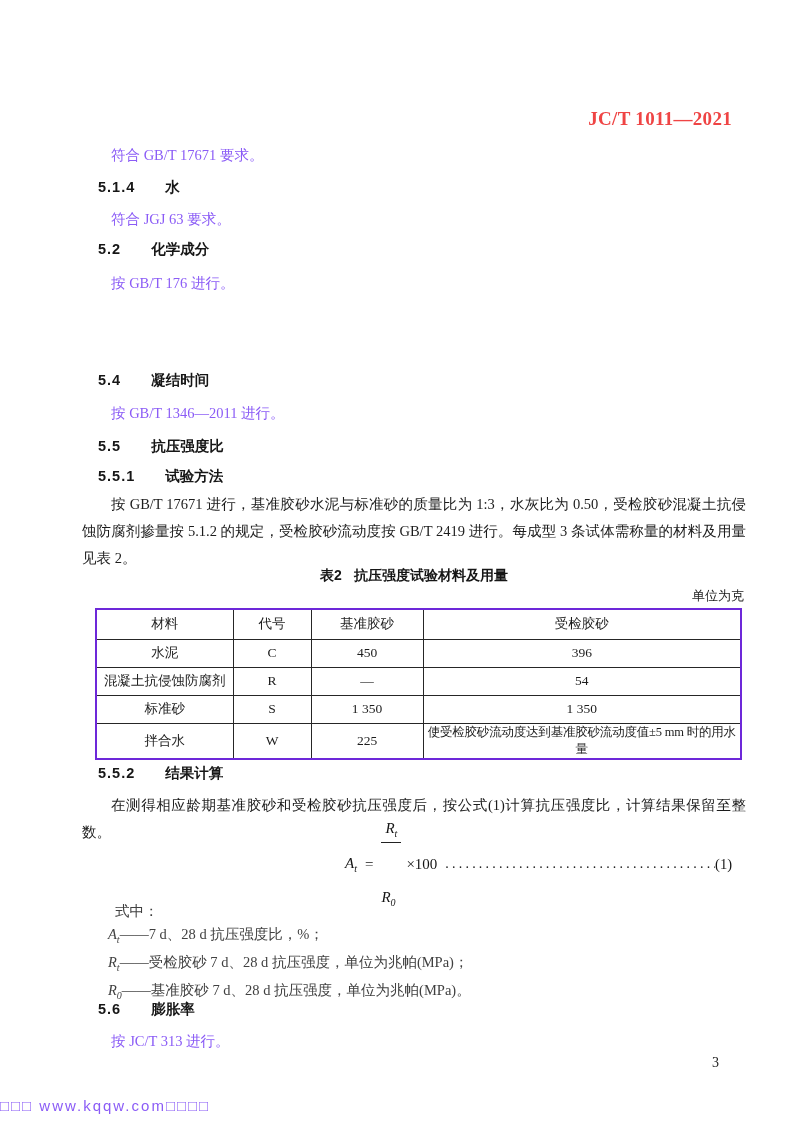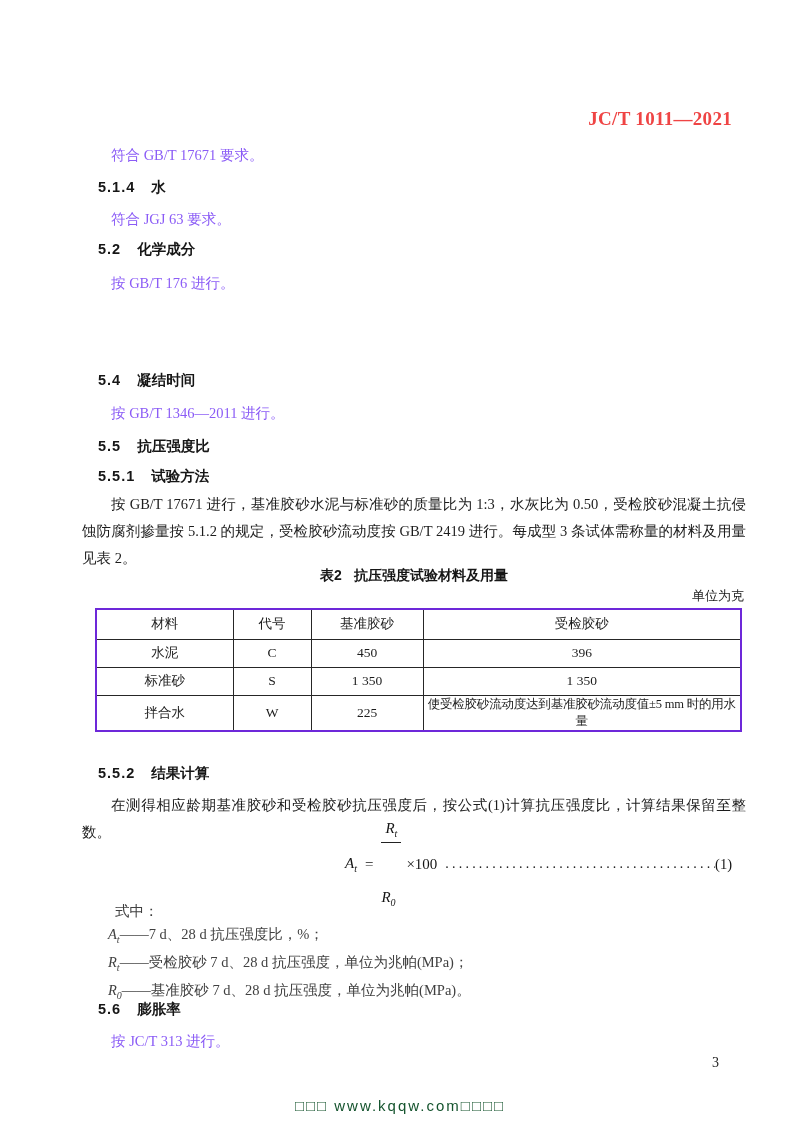--- a/index.html
+++ b/index.html
@@ -28,21 +28,21 @@
   }
   .para-block {
     font-size:14.5px; line-height:27px; text-indent:2em;
     text-align:justify; color:#1c1c1c;
   }
   .heading {
     left:16px;
     font-family:"Liberation Sans","DejaVu Sans",sans-serif;
     font-weight:bold; font-size:14.5px; color:#161616;
   }
-  .heading .h-num { margin-right:12px; letter-spacing:1px; }
+  .heading .h-num { margin-right:26px; letter-spacing:1px; }
 
   .pos-p1   { top:145px; }
   .pos-h514 { top:178px; }
   .pos-p2   { top:209px; }
   .pos-h52  { top:240px; }
   .pos-p3   { top:273px; }
   .pos-h53  { top:305px; }
   .pos-p4   { top:338px; }
   .pos-h54  { top:371px; }
   .pos-p5   { top:403px; }
@@ -105,23 +105,23 @@
   .where-lead { text-indent:7px; }
   .where i { font-style:italic; }
   .where sub { font-size:10px; font-style:italic; }
 
   .page-number {
     position:absolute; top:1055px; left:712px;
     font-size:14px; color:#222;
   }
   .watermark {
     position:absolute; top:1097px; left:0; width:100%;
-    text-align:center;
+    text-align:left;
     font-family:"Liberation Sans","DejaVu Sans",sans-serif;
-    font-size:15px; letter-spacing:2px; color:#14532d;
+    font-size:15px; letter-spacing:2px; color:#8b5cf6;
   }
 </style>
 </head>
 <body>
 
 <div class="page">
 
   <div class="doc-code">JC/T 1011—2021</div>
 
   <div class="content">
@@ -183,20 +183,26 @@
           <th>基准胶砂</th>
           <th>受检胶砂</th>
         </tr>
       </thead>
       <tbody>
         <tr>
           <td>水泥</td>
           <td>C</td>
           <td>450</td>
           <td>396</td>
+        </tr>
+        <tr>
+          <td>混凝土抗侵蚀防腐剂</td>
+          <td>R</td>
+          <td>—</td>
+          <td>54</td>
         </tr>
         <tr>
           <td>标准砂</td>
           <td>S</td>
           <td>1 350</td>
           <td>1 350</td>
         </tr>
         <tr>
           <td>拌合水</td>
           <td>W</td>

